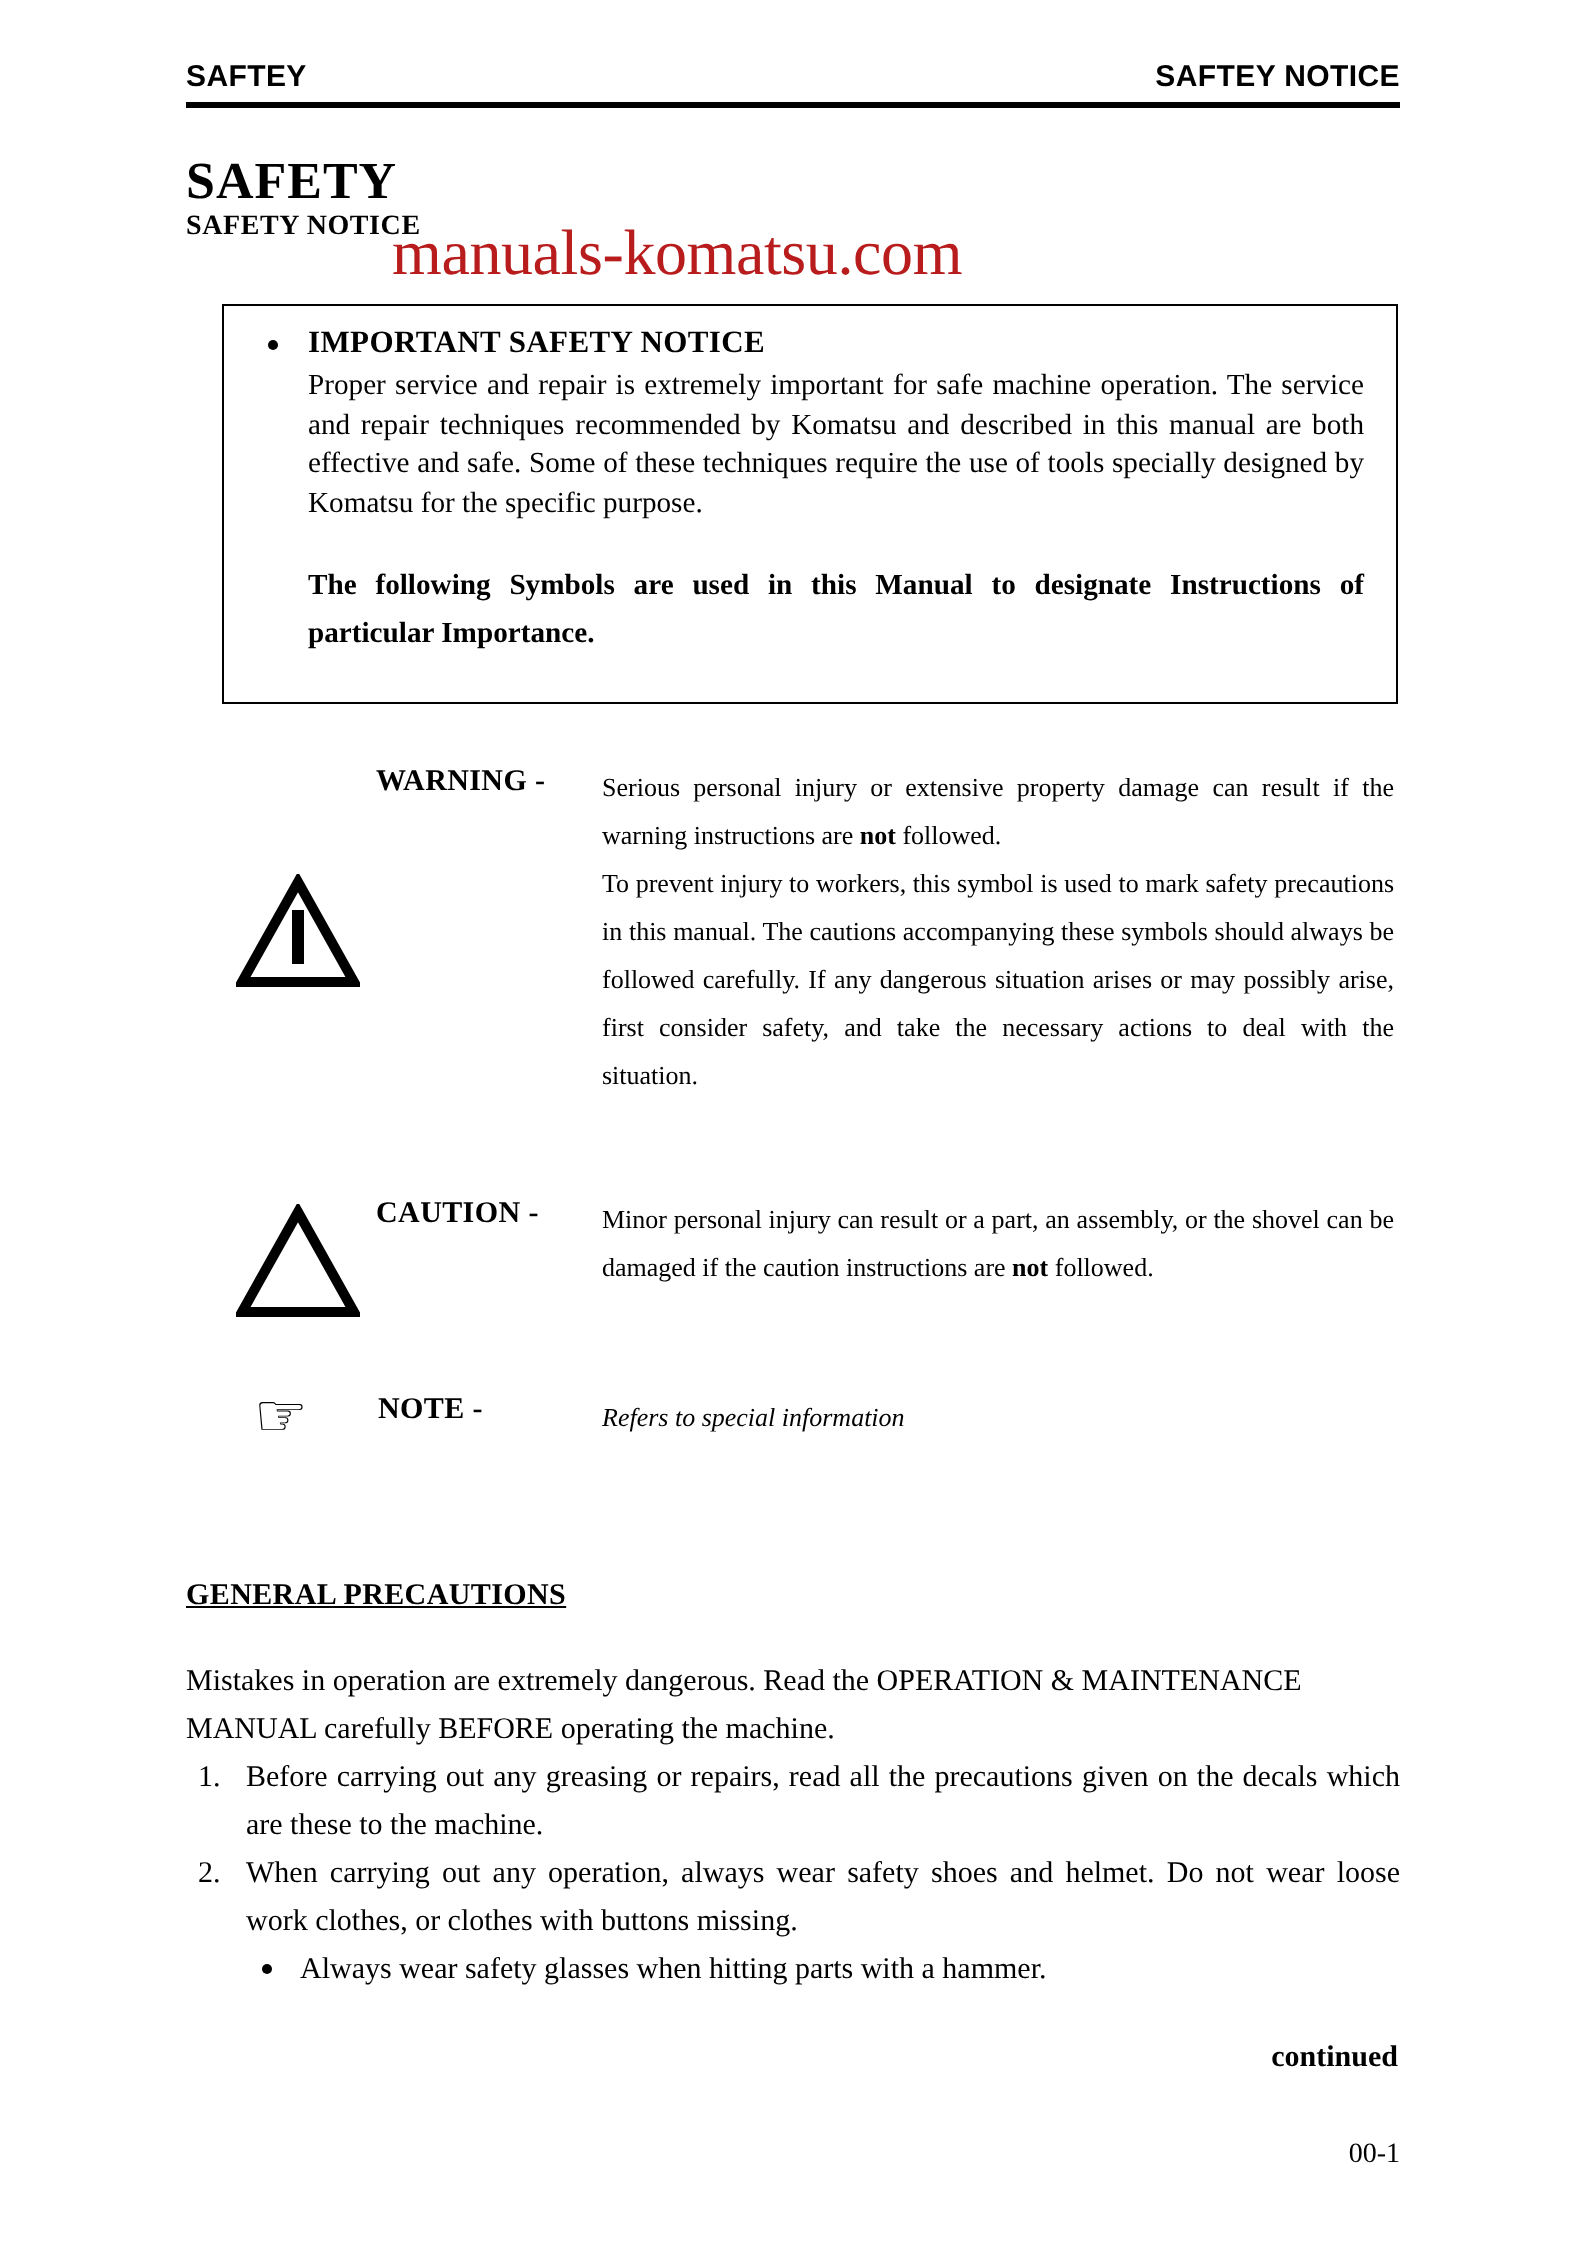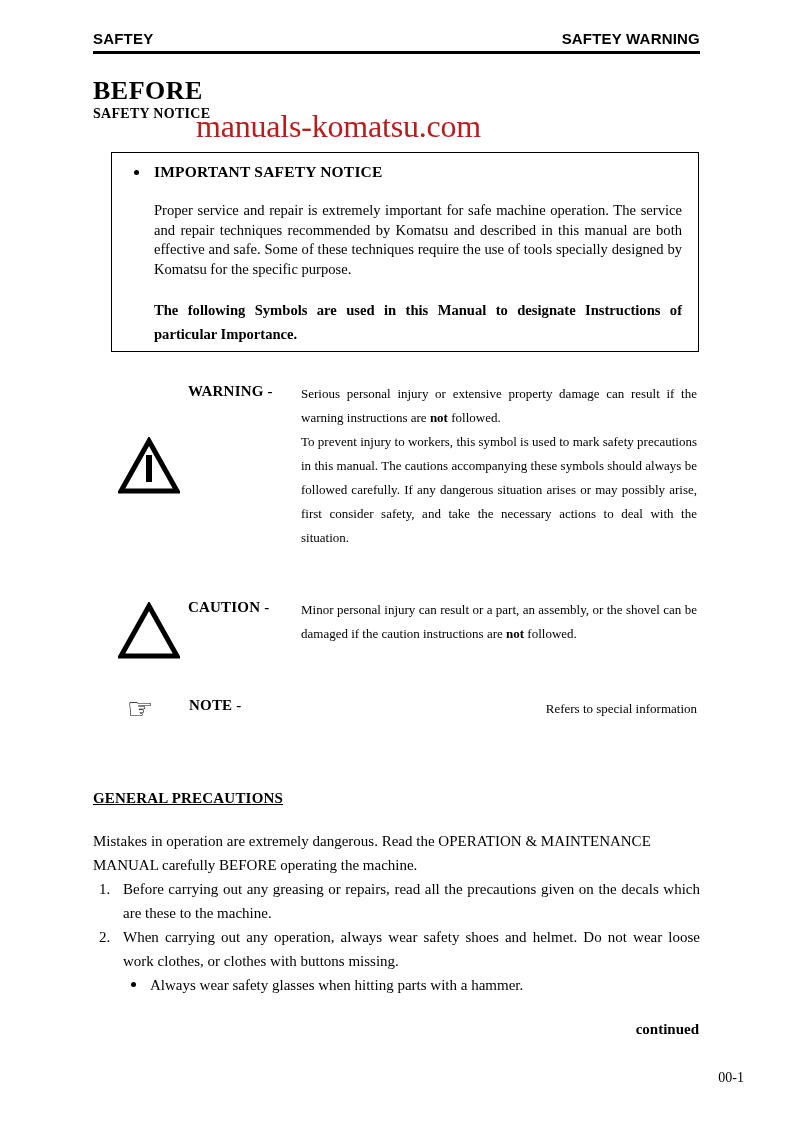--- a/index.html
+++ b/index.html
@@ -104,21 +104,21 @@
   .notice-heading .dot {
     position: absolute;
     left: -20px;
     top: 7px;
     width: 5px;
     height: 5px;
     border-radius: 50%;
     background: #000;
   }
   .notice-body {
-    margin-top: 20px;
+    margin-top: 3px;
     margin-left: 24px;
     width: 528px;
     font-size: 14.6px;
     line-height: 19.5px;
     text-align: justify;
     text-justify: inter-word;
   }
   .notice-body2 {
     margin-top: 19px;
     margin-left: 24px;
@@ -139,21 +139,21 @@
     letter-spacing: 0.2px;
     white-space: nowrap;
   }
   .sym-text {
     position: absolute;
     font-size: 13px;
     line-height: 24px;
     text-align: justify;
     text-justify: inter-word;
   }
-  .sym-text.noj { text-align: right; }
+  .sym-text.noj { text-align: left; font-style: italic; }
   .sym-text b { font-weight: bold; }
 
   
   #warning-label { left: 188px; top: 383px; }
   #warning-icon  { left: 118px; top: 437px; }
   #warning-text  { left: 301px; top: 382px; width: 396px; }
 
   
   #caution-label { left: 188px; top: 599px; }
   #caution-icon  { left: 118px; top: 602px; }
@@ -243,35 +243,34 @@
     font-weight: bold;
     font-size: 15px;
   }
   .page-number {
     position: absolute;
     left: 0;
     top: 1070px;
     width: 700px;
     text-align: right;
     font-size: 14px;
-    padding-left: 44px;
   }
 </style>
 </head>
 <body>
 
 <div class="page">
 
   <div class="header">
     <span>SAFTEY</span>
-    <span>SAFTEY WARNING</span>
+    <span>SAFTEY NOTICE</span>
   </div>
   <div class="header-rule"></div>
 
-  <div class="doc-title">BEFORE</div>
+  <div class="doc-title">SAFETY</div>
   <div class="doc-subtitle">SAFETY NOTICE</div>
   <div class="watermark">manuals-komatsu.com</div>
 
   <div class="notice-box">
     <div class="notice-inner">
       <div class="notice-heading">
         <span class="dot"></span>
         <span>IMPORTANT SAFETY NOTICE</span>
       </div>
       <div class="notice-body">Proper service and repair is extremely important for safe machine operation. The service and repair techniques recommended by Komatsu and described in this manual are both effective and safe. Some of these techniques require the use of tools specially designed by Komatsu for the specific purpose.</div>

